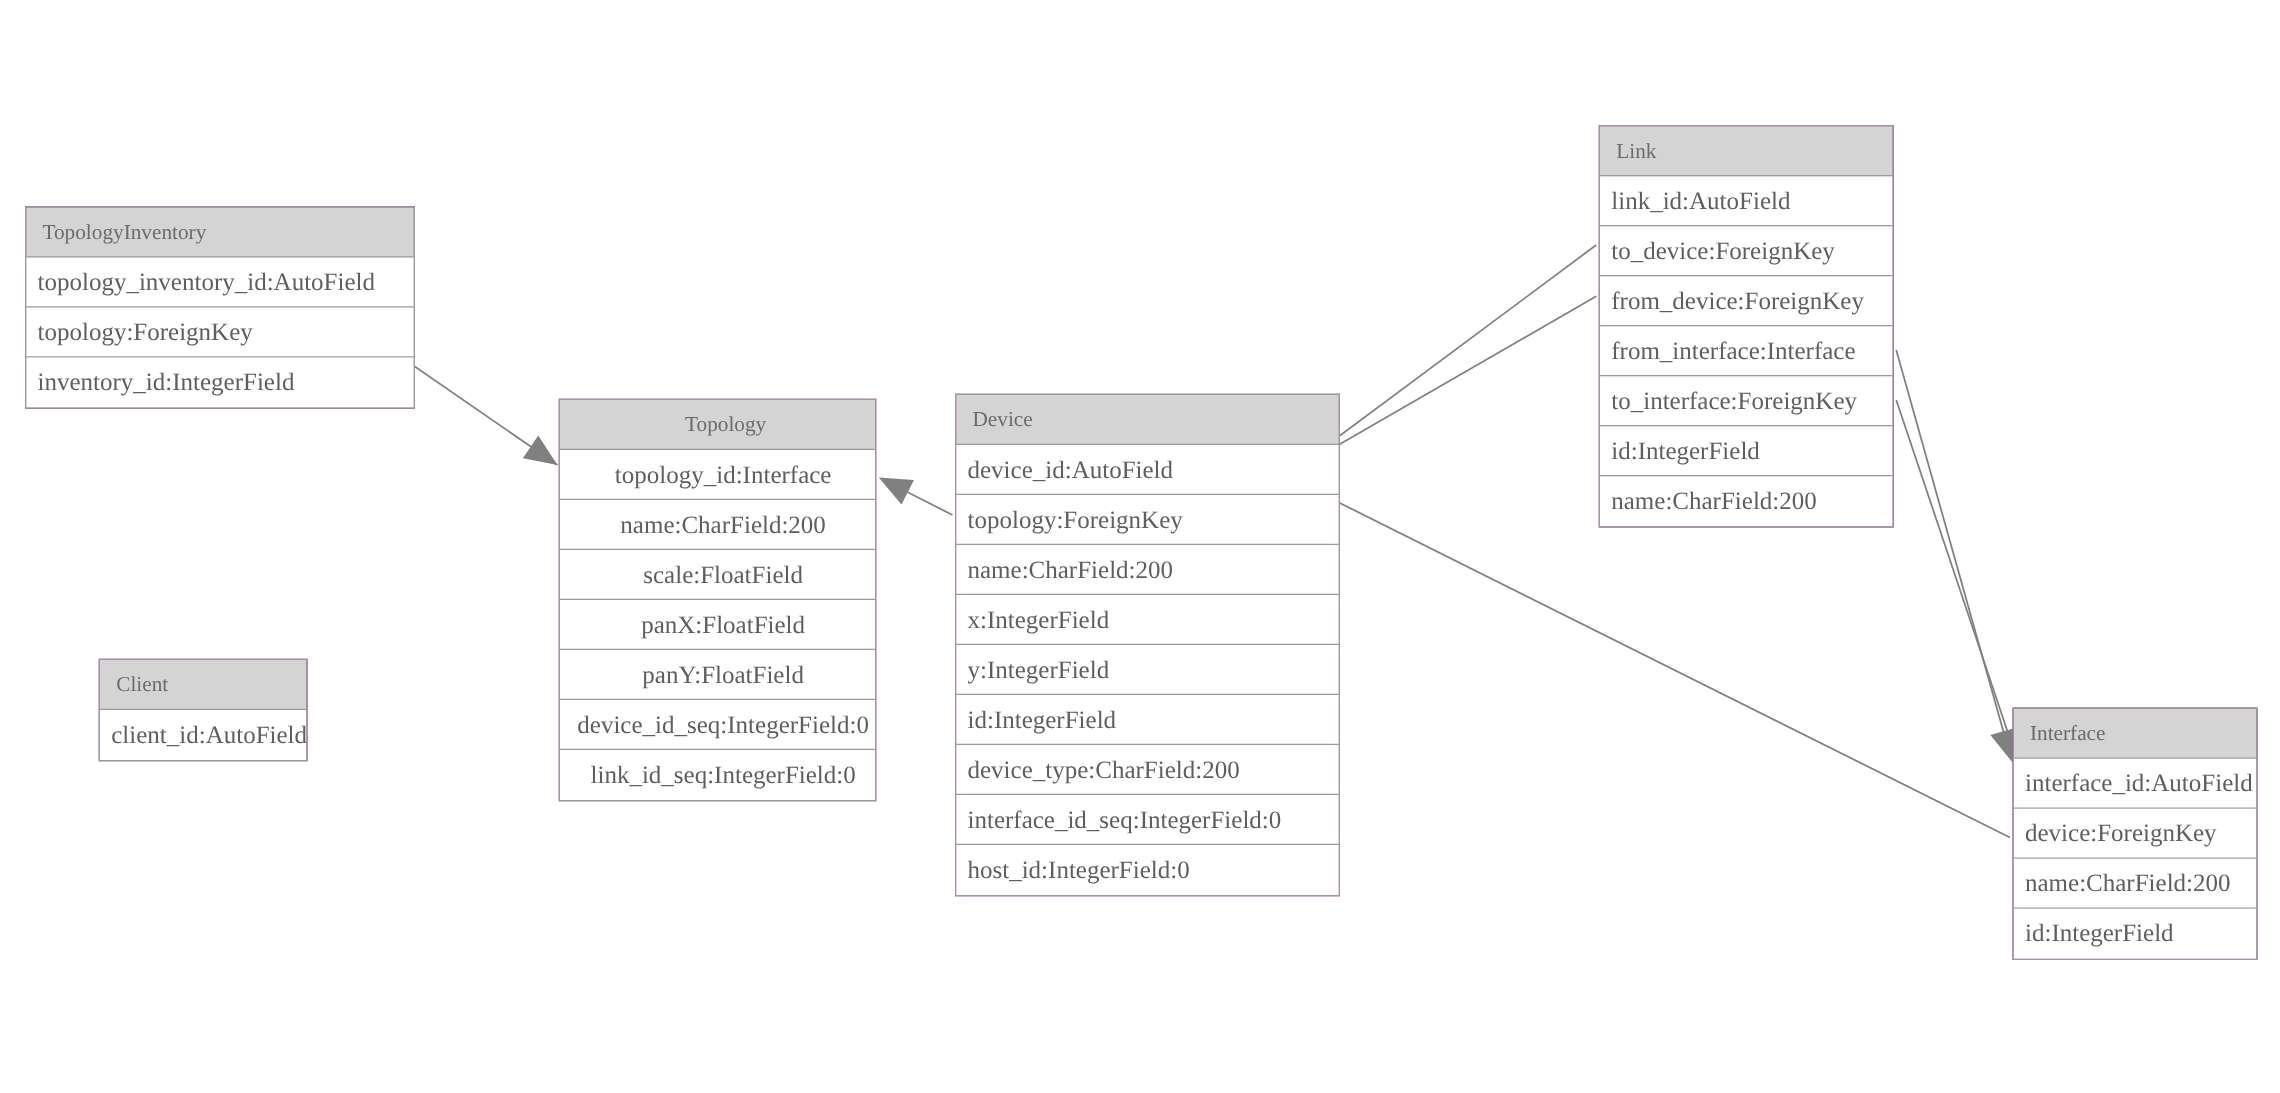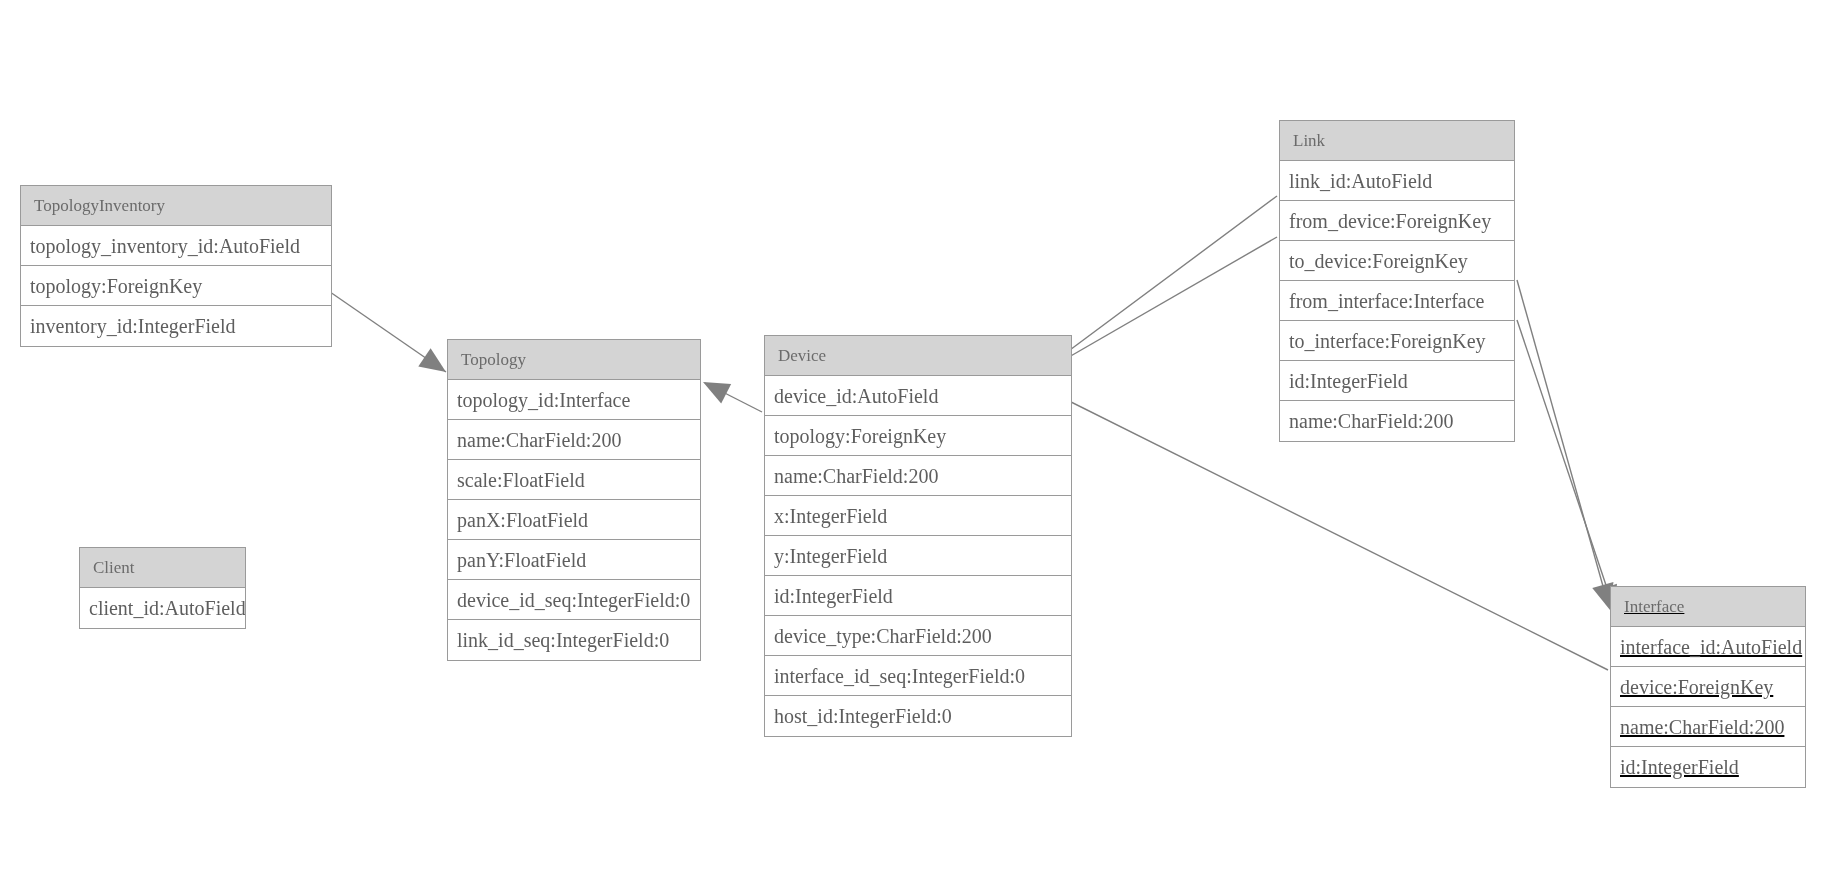--- a/index.html
+++ b/index.html
@@ -22,21 +22,20 @@
     width: 1824px;
     height: 874px;
     pointer-events: none;
   }
   .entity {
     position: absolute;
     box-sizing: border-box;
     border: 1px solid #9a9a9a;
     background: #701a75;
     z-index: 2;
-    margin-top: 20px;
   }
   .entity-title {
     box-sizing: border-box;
     background: #d4d4d4;
     border-bottom: 1px solid #9a9a9a;
     color: #6b6b6b;
     font-size: 17px;
     line-height: 40px;
     height: 40px;
     padding: 0 0 0 13px;
@@ -99,21 +98,21 @@
       <div class="entity" style="left: 20px; top: 165px; width: 312px;">
         <div class="entity-title">TopologyInventory</div>
         <div class="entity-field">topology_inventory_id:AutoField</div>
         <div class="entity-field">topology:ForeignKey</div>
         <div class="entity-field">inventory_id:IntegerField</div>
       </div>
       <div class="entity" style="left: 79px; top: 527px; width: 167px;">
         <div class="entity-title">Client</div>
         <div class="entity-field">client_id:AutoField</div>
       </div>
-      <div class="entity" style="left: 447px; top: 319px; width: 254px;">
+      <div class="entity" style="left: 447px; top: 319px; width: 254px; text-align: center;">
         <div class="entity-title">Topology</div>
         <div class="entity-field">topology_id:Interface</div>
         <div class="entity-field">name:CharField:200</div>
         <div class="entity-field">scale:FloatField</div>
         <div class="entity-field">panX:FloatField</div>
         <div class="entity-field">panY:FloatField</div>
         <div class="entity-field">device_id_seq:IntegerField:0</div>
         <div class="entity-field">link_id_seq:IntegerField:0</div>
       </div>
       <div class="entity" style="left: 764px; top: 315px; width: 308px;">
@@ -124,28 +123,28 @@
         <div class="entity-field">x:IntegerField</div>
         <div class="entity-field">y:IntegerField</div>
         <div class="entity-field">id:IntegerField</div>
         <div class="entity-field">device_type:CharField:200</div>
         <div class="entity-field">interface_id_seq:IntegerField:0</div>
         <div class="entity-field">host_id:IntegerField:0</div>
       </div>
       <div class="entity" style="left: 1279px; top: 100px; width: 236px;">
         <div class="entity-title">Link</div>
         <div class="entity-field">link_id:AutoField</div>
+        <div class="entity-field">to_device:ForeignKey</div>
         <div class="entity-field">from_device:ForeignKey</div>
-        <div class="entity-field">to_device:ForeignKey</div>
         <div class="entity-field">from_interface:Interface</div>
         <div class="entity-field">to_interface:ForeignKey</div>
         <div class="entity-field">id:IntegerField</div>
         <div class="entity-field">name:CharField:200</div>
       </div>
-      <div class="entity" style="left: 1610px; top: 566px; width: 196px; text-decoration: underline;">
+      <div class="entity" style="left: 1610px; top: 566px; width: 196px;">
         <div class="entity-title">Interface</div>
         <div class="entity-field">interface_id:AutoField</div>
         <div class="entity-field">device:ForeignKey</div>
         <div class="entity-field">name:CharField:200</div>
         <div class="entity-field">id:IntegerField</div>
       </div>
     </div>
 
 </div>
 

